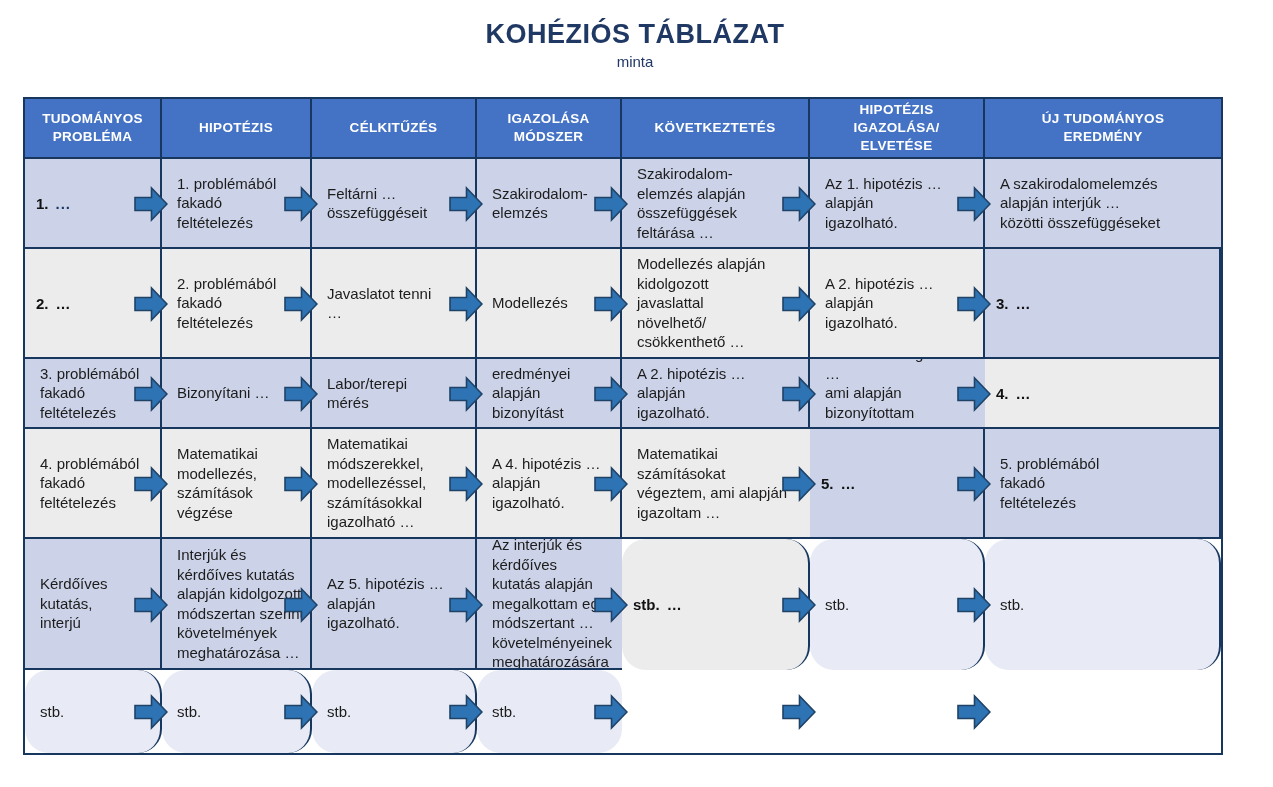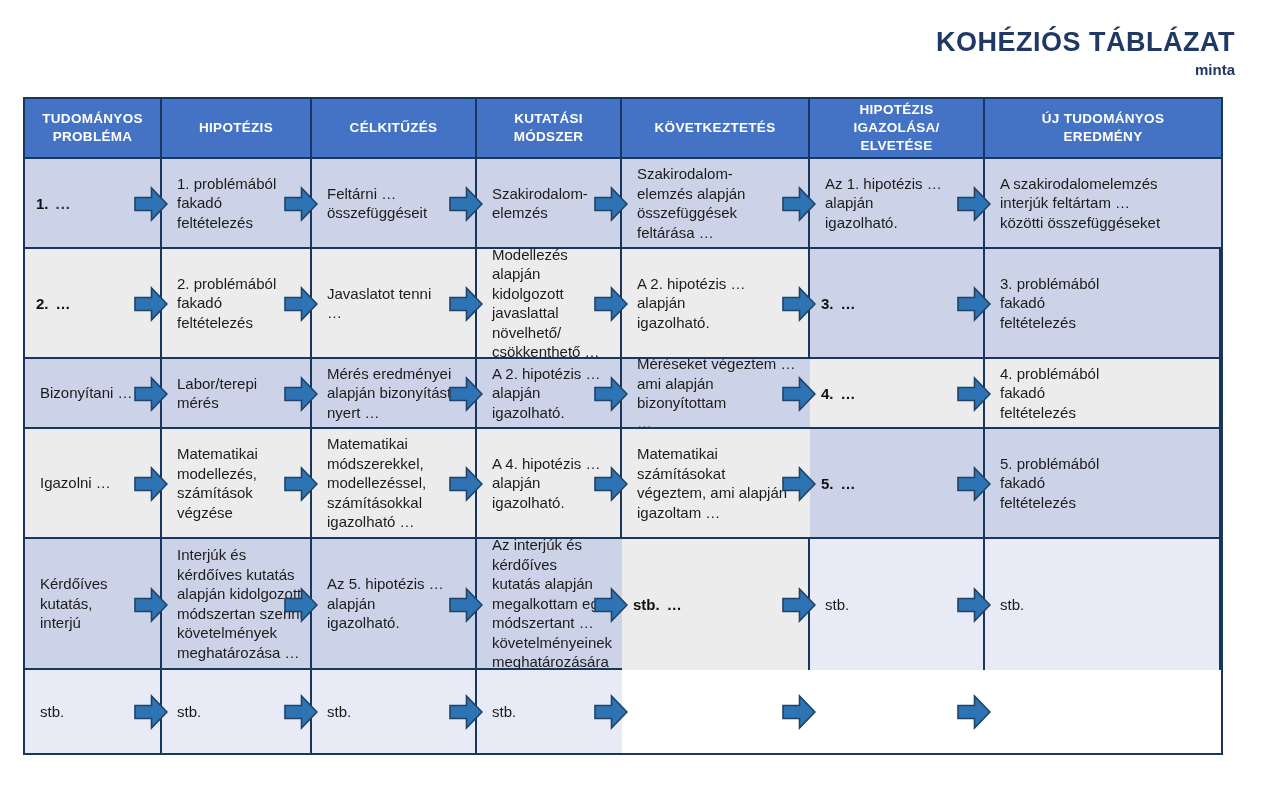--- a/index.html
+++ b/index.html
@@ -2,48 +2,48 @@
 <html style="--title-color: #1f3864; --header-bg: #4472c4; --header-text: #ffffff; --border: #17375e; --row-lavender: #ccd3e8; --row-gray: #ececec; --row-pale: #e8ebf5; --dots-navy: #1f3864;"><head>
 <meta charset="utf-8">
 <style>
   html,body{margin:0;padding:0;}
   body{
     width:1273px;height:787px;background:#ffffff;
     font-family:"Liberation Sans", sans-serif;
     position:relative;overflow:hidden;
   }
   .title-block{
-    position:absolute;left:35px;top:28px;width:1200px;
-    text-align:right;color:var(--title-color,#1f3864);
+    position:absolute;left:35px;top:20px;width:1200px;
+    text-align:center;color:var(--title-color,#1f3864);
   }
   .page-title{
     font-size:27px;font-weight:bold;letter-spacing:0.5px;line-height:1.1;
   }
   .page-subtitle{
-    font-size:15px;font-weight:bold;margin-top:3px;
+    font-size:15px;font-weight:normal;margin-top:3px;
   }
   .cohesion-table{
     position:absolute;left:23px;top:97px;width:1200px;height:658px;
     box-sizing:border-box;
     border:2px solid var(--border,#17375e);
     display:grid;
     grid-template-columns:137px 150px 165px 145px 188px 175px 1fr;
     grid-template-rows:60px 90px 110px 70px 110px 131px 1fr;
     background:#ffffff;
   }
   .cell{
     box-sizing:border-box;
     border-right:2px solid var(--border,#17375e);
     border-bottom:2px solid var(--border,#17375e);
     display:flex;align-items:center;
     white-space:pre-line;
     overflow:hidden;
   }
   .cell.last-col{border-right:none;}
-  .cell.last-row{border-bottom:none;}
+  .cell.last-row{border-bottom:none;border-radius:24px;}
   .cell.header{
     background:var(--header-bg,#4472c4);
     color:var(--header-text,#ffffff);
     font-weight:bold;font-size:13.5px;line-height:1.35;
     letter-spacing:0.3px;
     justify-content:center;text-align:center;
     padding:2px 4px;
   }
   .cell.body{
     font-size:15px;line-height:1.3;color:#1c1c1c;
@@ -70,21 +70,21 @@
 <div class="title-block">
   <div class="page-title">KOHÉZIÓS TÁBLÁZAT</div>
   <div class="page-subtitle">minta</div>
 </div>
 
 <div class="cohesion-table">
     <div class="cell header">TUDOMÁNYOS
 PROBLÉMA</div>
     <div class="cell header">HIPOTÉZIS</div>
     <div class="cell header">CÉLKITŰZÉS</div>
-    <div class="cell header">KUTATÁSI
+    <div class="cell header">IGAZOLÁSA
 MÓDSZER</div>
     <div class="cell header">KÖVETKEZTETÉS</div>
     <div class="cell header">HIPOTÉZIS
 IGAZOLÁSA/
 ELVETÉSE</div>
     <div class="cell header last-col">ÚJ TUDOMÁNYOS
 EREDMÉNY</div>
     <div class="cell problem tone-lavender">
       <span>1.</span>
       <span class="dots navy">...</span>
@@ -97,31 +97,32 @@
     <div class="cell body tone-lavender">Szakirodalom-
 elemzés</div>
     <div class="cell body tone-lavender">Szakirodalom-
 elemzés alapján
 összefüggések
 feltárása …</div>
     <div class="cell body tone-lavender">Az 1. hipotézis …
 alapján
 igazolható.</div>
     <div class="cell body tone-lavender last-col">A szakirodalomelemzés
-interjúk feltártam …
+alapján interjúk …
 közötti összefüggéseket</div>
     <div class="cell problem tone-gray">
       <span>2.</span>
       <span class="dots">…</span>
     </div>
     <div class="cell body tone-gray">2. problémából
 fakadó
 feltételezés</div>
     <div class="cell body tone-gray">Javaslatot tenni
 …</div>
+    <div class="cell body tone-gray">Modellezés</div>
     <div class="cell body tone-gray">Modellezés alapján
 kidolgozott
 javaslattal
 növelhető/
 csökkenthető …</div>
     <div class="cell body tone-gray">A 2. hipotézis …
 alapján
 igazolható.</div>
     <div class="cell problem tone-lavender">
       <span>3.</span>
@@ -142,21 +143,20 @@
     <div class="cell body tone-lavender last-col">Méréseket végeztem …
 ami alapján bizonyítottam
 …</div>
     <div class="cell problem tone-gray">
       <span>4.</span>
       <span class="dots">…</span>
     </div>
     <div class="cell body tone-gray">4. problémából
 fakadó
 feltételezés</div>
-    <div class="cell body tone-gray">Igazolni …</div>
     <div class="cell body tone-gray">Matematikai
 modellezés,
 számítások
 végzése</div>
     <div class="cell body tone-gray">Matematikai
 módszerekkel,
 modellezéssel,
 számításokkal
 igazolható …</div>
     <div class="cell body tone-gray">A 4. hipotézis …

